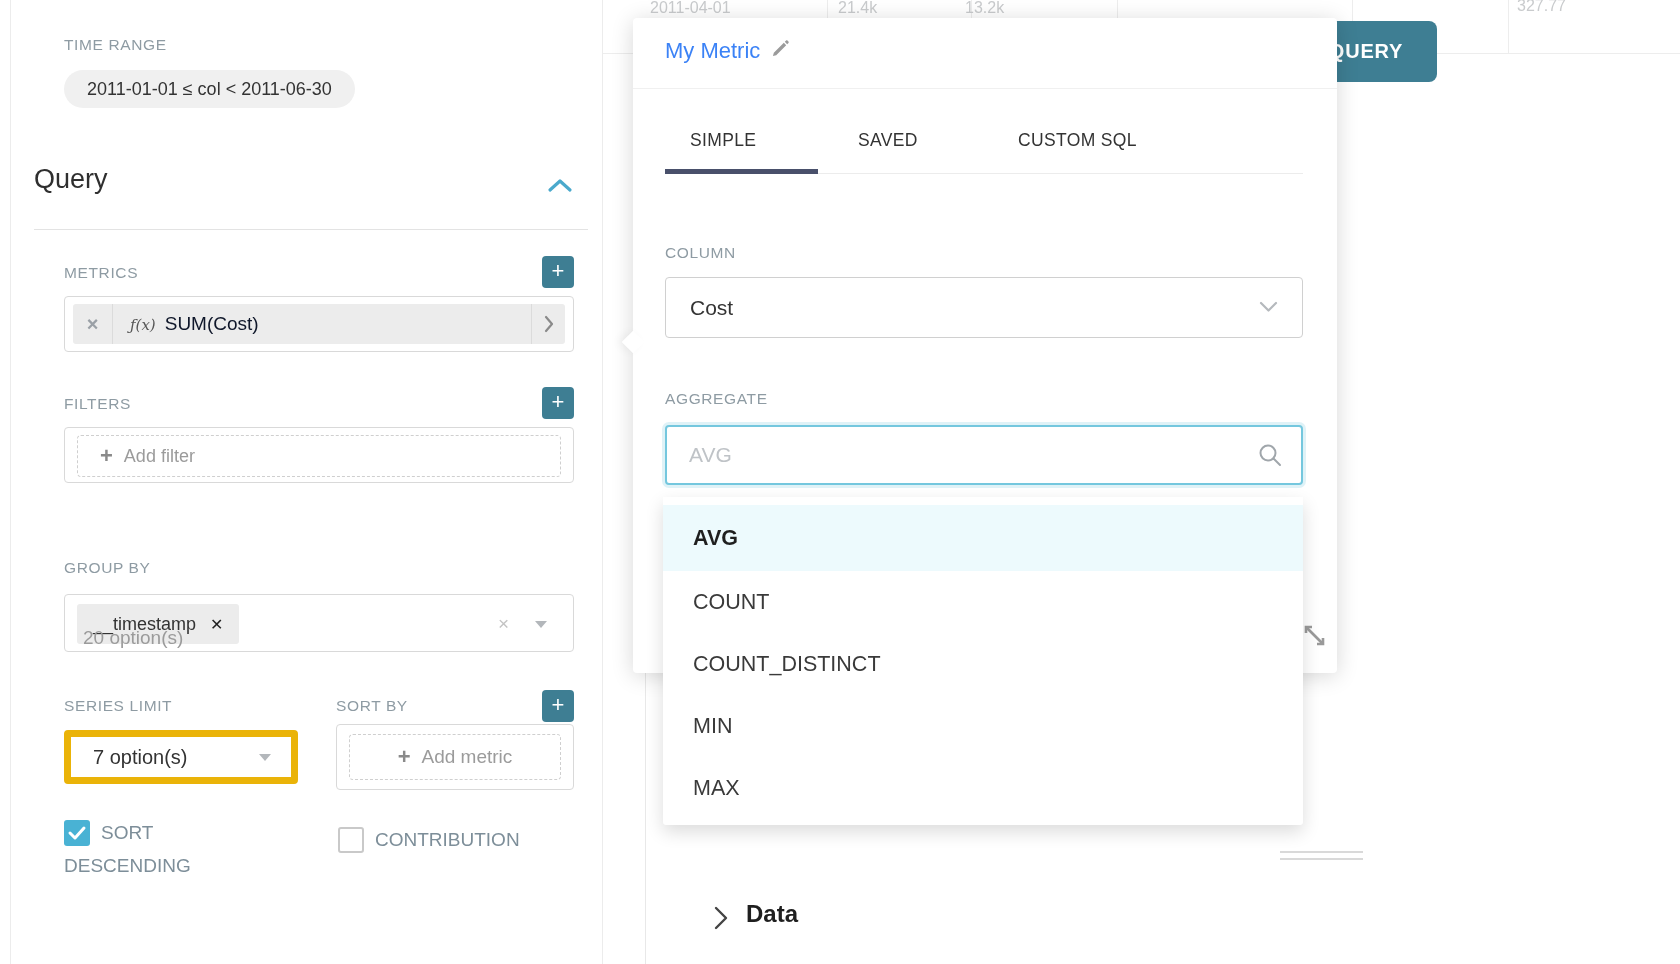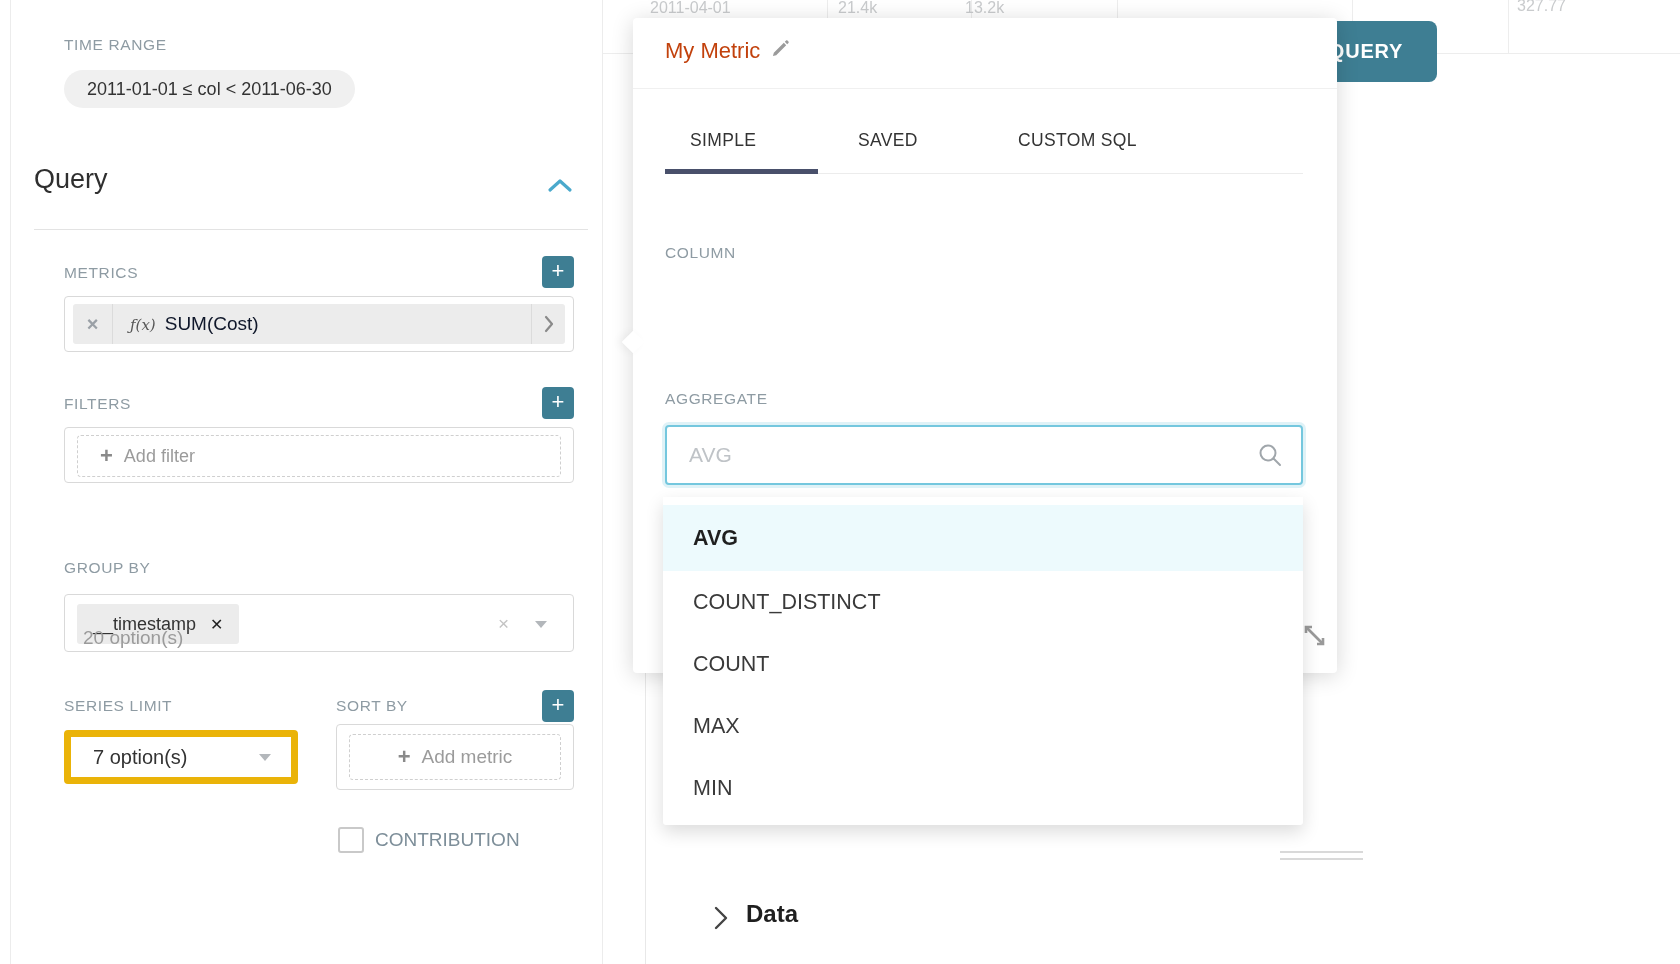--- a/index.html
+++ b/index.html
@@ -55,21 +55,21 @@
     display:flex;align-items:center;justify-content:center;z-index:5;cursor:pointer;}
   .main-divider{position:absolute;left:645px;top:53px;width:1px;height:911px;background:#e8e8e8;}
   .splitter-line{position:absolute;left:1280px;width:83px;height:2px;background:#d9d9d9;z-index:6;}
   .data-row-chevron{position:absolute;left:712px;top:905px;}
   .data-row-label{position:absolute;left:746px;top:900px;font-size:24px;font-weight:bold;color:#1f1f1f;}
   
   .popover{position:absolute;left:633px;top:18px;width:704px;height:655px;background:#fff;border-radius:4px;
     box-shadow:0 3px 22px rgba(0,0,0,.16);z-index:10;}
   .popover-arrow{position:absolute;left:-8px;top:316px;width:16px;height:16px;background:#fff;
     transform:rotate(45deg);box-shadow:-3px 3px 8px rgba(0,0,0,.05);}
-  .popover-title{position:absolute;left:32px;top:20px;font-size:22px;color:#c2410c;display:flex;align-items:center;gap:11px;}
+  .popover-title{position:absolute;left:32px;top:20px;font-size:22px;color:#3b82f6;display:flex;align-items:center;gap:11px;}
   .popover-header-divider{position:absolute;left:0;top:70px;width:100%;height:1px;background:#f0f0f0;}
   .tab{position:absolute;top:112px;font-size:17.5px;color:#333;letter-spacing:.02em;cursor:pointer;}
   .tab-underline-active{position:absolute;left:32px;top:151px;width:153px;height:5px;background:#49506b;}
   .tab-baseline{position:absolute;left:32px;top:155px;width:638px;height:1px;background:#ececec;}
   .pop-label{position:absolute;left:32px;font-size:15.5px;letter-spacing:.04em;color:#8e9ba3;}
   .pop-select{position:absolute;left:32px;top:259px;width:638px;height:61px;border:1px solid #d0d0d0;
     border-radius:4px;display:flex;align-items:center;justify-content:space-between;
     padding:0 24px;cursor:pointer;background:#fff;}
   .pop-select .val{font-size:21px;color:#333;}
   .agg-input-wrap{position:absolute;left:32px;top:407px;width:638px;height:60px;}
@@ -175,20 +175,25 @@
       <span class="caret-down"></span>
     </div>
 
     <div class="field-box" style="left:325px;top:724px;width:238px;height:66px">
       <div class="dashed-add" style="left:12px;top:9px;right:12px;height:46px;justify-content:center">
         <span class="dashed-plus">+</span>
         <span style="font-size:19px">Add metric</span>
       </div>
     </div>
 
+    <label class="check-row" style="left:53px;top:816px;width:152px;display:block">
+      <span class="checkbox checked"><svg width="26" height="26" viewBox="0 0 26 26">
+            <polyline points="6,13 11,18 20,8" fill="none" stroke="#fff" stroke-width="3" stroke-linecap="round" stroke-linejoin="round"></polyline>
+          </svg></span><span>SORT DESCENDING</span>
+    </label>
 
     <label class="check-row" style="left:327px;top:823px;width:240px;display:block">
       <span class="checkbox unchecked"></span><span>CONTRIBUTION</span>
     </label>
   </div>
 
   <div class="popover">
     <div class="popover-arrow"></div>
 
     <div class="popover-title">
@@ -201,20 +206,28 @@
     </div>
     <div class="popover-header-divider"></div>
 
     <span class="tab" style="left:57px">SIMPLE</span>
     <span class="tab" style="left:225px">SAVED</span>
     <span class="tab" style="left:385px">CUSTOM SQL</span>
     <div class="tab-baseline"></div>
     <div class="tab-underline-active"></div>
 
     <div class="pop-label" style="top:226px">COLUMN</div>
+    <div class="pop-select">
+      <span class="val">Cost</span>
+      <span>
+        <svg width="19" height="12" viewBox="0 0 19 12">
+            <polyline points="2,2 9.5,9.5 17,2" fill="none" stroke="#b5b9bd" stroke-width="2.2" stroke-linecap="round" stroke-linejoin="round"></polyline>
+          </svg>
+      </span>
+    </div>
 
     <div class="pop-label" style="top:372px">AGGREGATE</div>
     <div class="agg-input-wrap">
       <input class="agg-input" type="text" placeholder="AVG" style="">
       <span class="agg-search-icon">
         <svg width="26" height="26" viewBox="0 0 26 26">
             <circle cx="11" cy="11" r="7.5" fill="none" stroke="#a0a6ab" stroke-width="2"></circle>
             <line x1="16.5" y1="16.5" x2="23" y2="23" stroke="#a0a6ab" stroke-width="2" stroke-linecap="round"></line>
           </svg>
       </span>
@@ -224,19 +237,19 @@
       <svg width="27" height="27" viewBox="0 0 27 27">
         <line x1="5" y1="5" x2="22" y2="22" stroke="#9a9a9a" stroke-width="2.6"></line>
         <polyline points="5,11 5,5 11,5" fill="none" stroke="#9a9a9a" stroke-width="2.6"></polyline>
         <polyline points="16,22 22,22 22,16" fill="none" stroke="#9a9a9a" stroke-width="2.6"></polyline>
       </svg>
     </span>
   </div>
 
   <div class="agg-dropdown">
     <div class="agg-item highlighted">AVG</div>
+    <div class="agg-item">COUNT</div>
     <div class="agg-item">COUNT_DISTINCT</div>
-    <div class="agg-item">COUNT</div>
+    <div class="agg-item">MIN</div>
     <div class="agg-item">MAX</div>
-    <div class="agg-item">MIN</div>
   </div>
 
 </div>
 
 </body></html>

